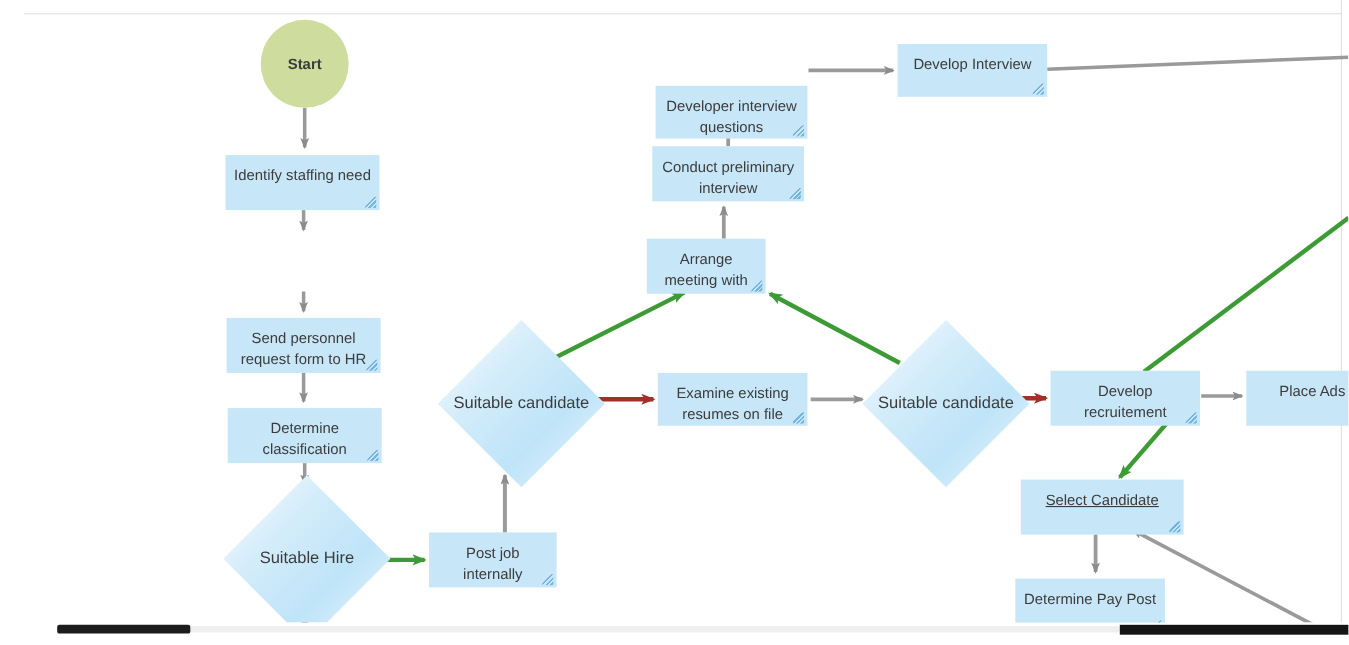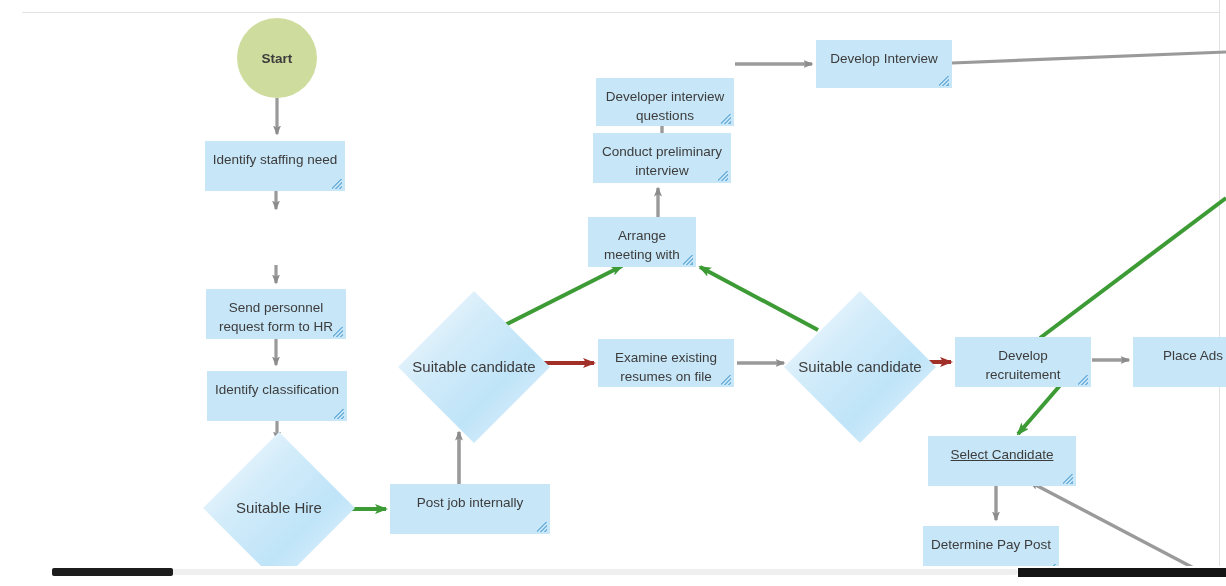--- a/index.html
+++ b/index.html
@@ -284,29 +284,29 @@
     <span class="grip"></span>
   </div>
 
 
   <div class="node proc" style="left:206px; top:289px; width:140px; height:50px;">
     <span class="lbl">Send personnel request form to HR</span>
     <span class="grip"></span>
   </div>
 
   <div class="node proc" style="left:207px; top:371px; width:140px; height:50px;">
-    <span class="lbl">Identify classification</span>
+    <span class="lbl">Determine classification</span>
     <span class="grip"></span>
   </div>
 
   <div class="node decision" style="left:203px; top:432px; width:152px; height:152px;">
     <span class="dlbl">Suitable Hire</span>
   </div>
 
-  <div class="node proc" style="left:390px; top:484px; width:160px; height:50px;">
+  <div class="node proc" style="left:390px; top:484px; width:116px; height:50px;">
     <span class="lbl">Post job internally</span>
     <span class="grip"></span>
   </div>
 
   <div class="node decision" style="left:398px; top:291px; width:152px; height:152px;">
     <span class="dlbl">Suitable candidate</span>
   </div>
 
   <div class="node proc" style="left:598px; top:339px; width:136px; height:48px;">
     <span class="lbl">Examine existing resumes on file</span>

